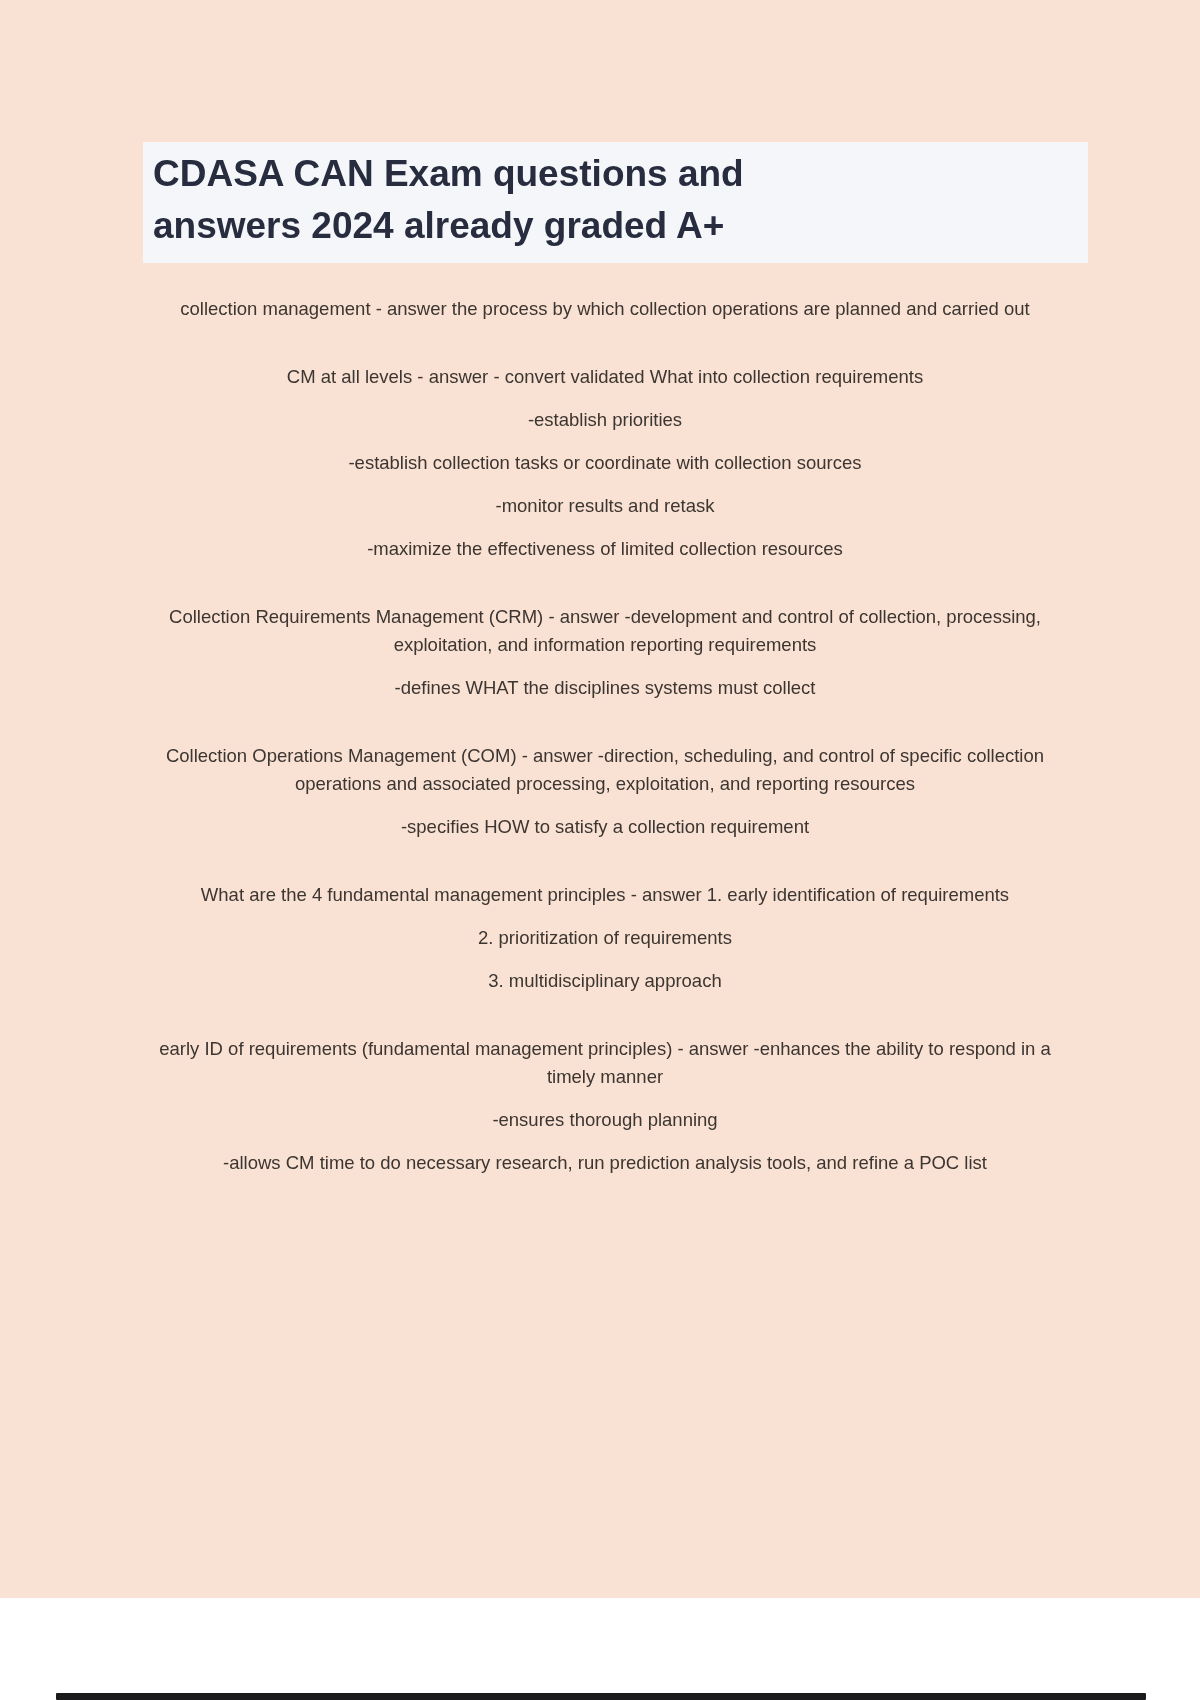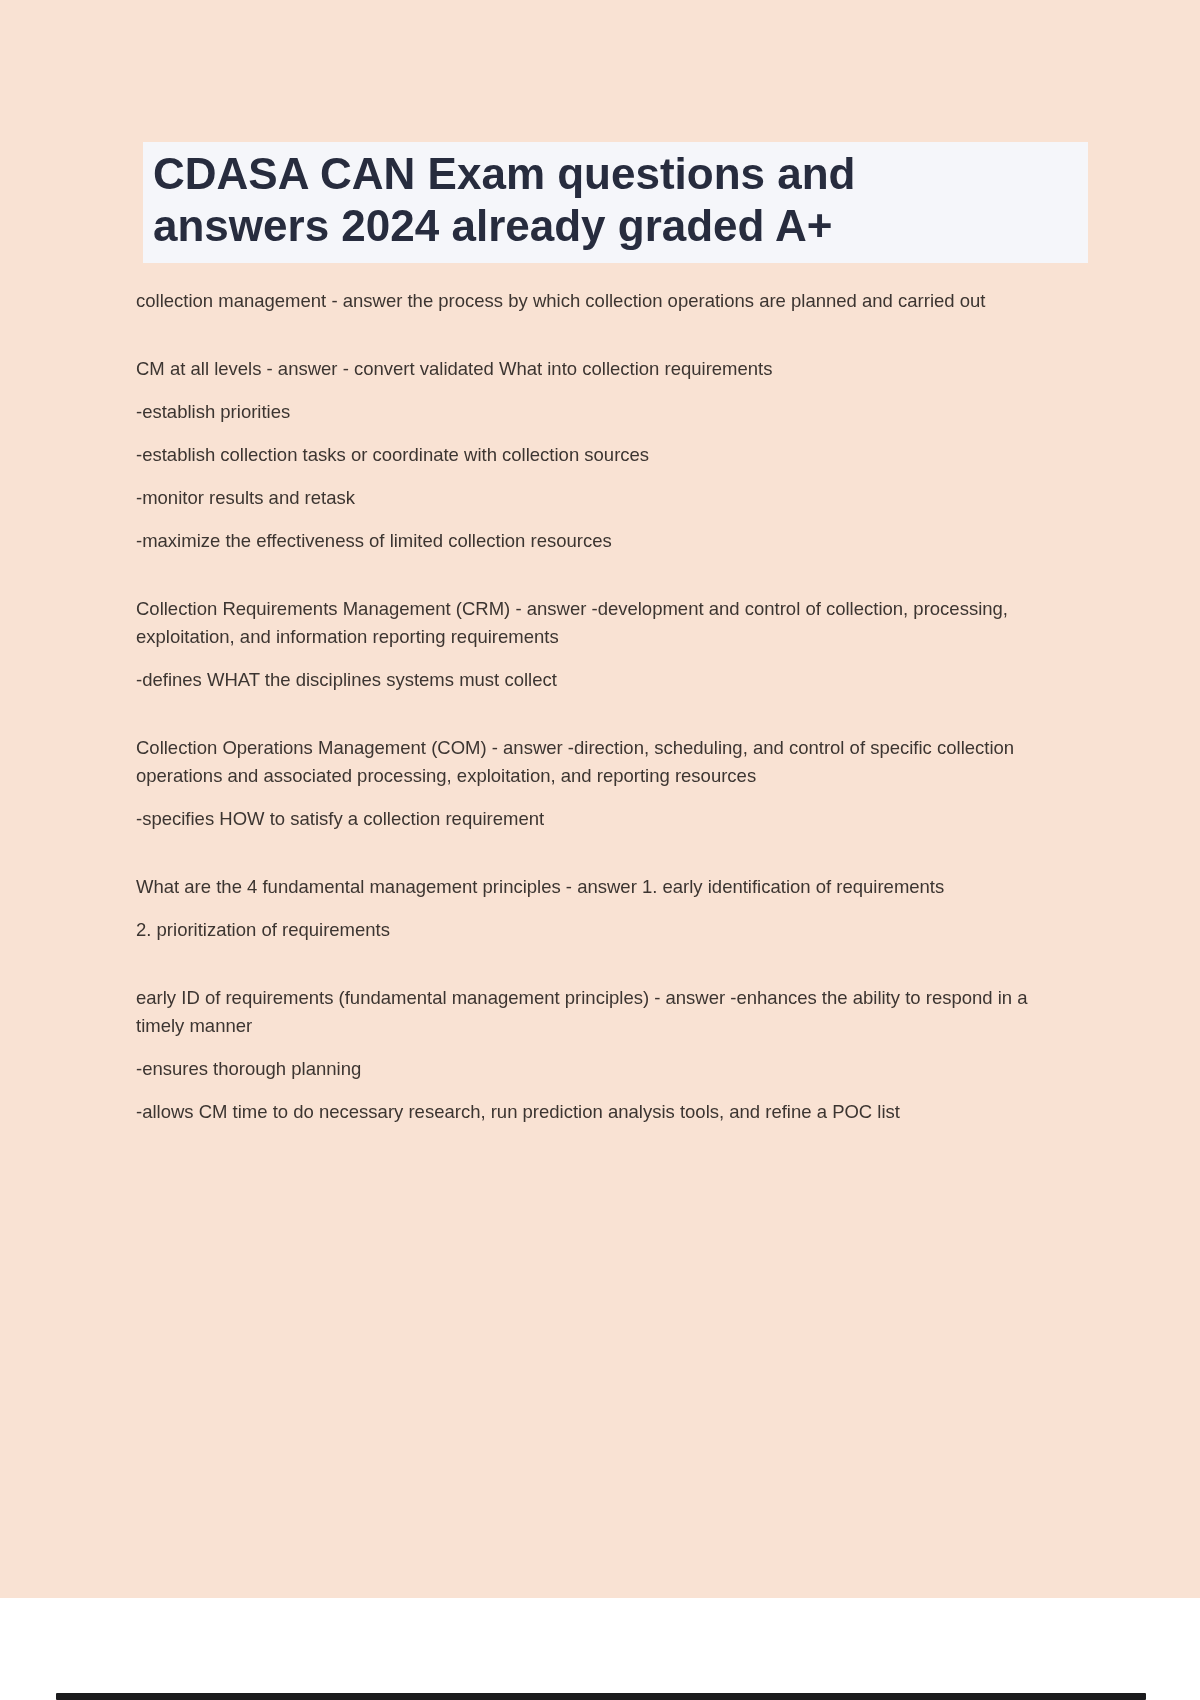--- a/index.html
+++ b/index.html
@@ -19,30 +19,31 @@
     padding: 142px 0 0 136px;
     width: 100%;
   }
   .title-highlight {
     margin-left: 7px;
     width: 945px;
     background: #f5f6fa;
     padding: 6px 14px 11px 10px;
   }
   .title-highlight h1 {
-    font-size: 44px;
+    font-size: 37px;
     font-weight: 700;
     line-height: 52px;
     color: #272c3e;
     letter-spacing: 0px;
   }
   .title-highlight h1 .tline { display: block; white-space: nowrap; }
   .body-text {
-    margin-top: 24px;
+    margin-top: 32px;
     width: 938px;
+    text-align: center;
   }
   .qa-section { margin-bottom: 40px; }
   .qa-section p {
     font-size: 18.5px;
     line-height: 28px;
     color: #3c3531;
     margin-bottom: 15px;
     letter-spacing: 0px;
   }
   .bottom-strip {
@@ -92,20 +93,21 @@
       </section>
 
       <section class="qa-section">
         <p>Collection Operations Management (COM) - answer -direction, scheduling, and control of specific collection operations and associated processing, exploitation, and reporting resources</p>
         <p>-specifies HOW to satisfy a collection requirement</p>
       </section>
 
       <section class="qa-section">
         <p>What are the 4 fundamental management principles - answer 1. early identification of requirements</p>
         <p>2. prioritization of requirements</p>
+        <p>3. multidisciplinary approach</p>
       </section>
 
       <section class="qa-section">
         <p>early ID of requirements (fundamental management principles) - answer -enhances the ability to respond in a timely manner</p>
         <p>-ensures thorough planning</p>
         <p>-allows CM time to do necessary research, run prediction analysis tools, and refine a POC list</p>
       </section>
 
     </div>
   </div>

